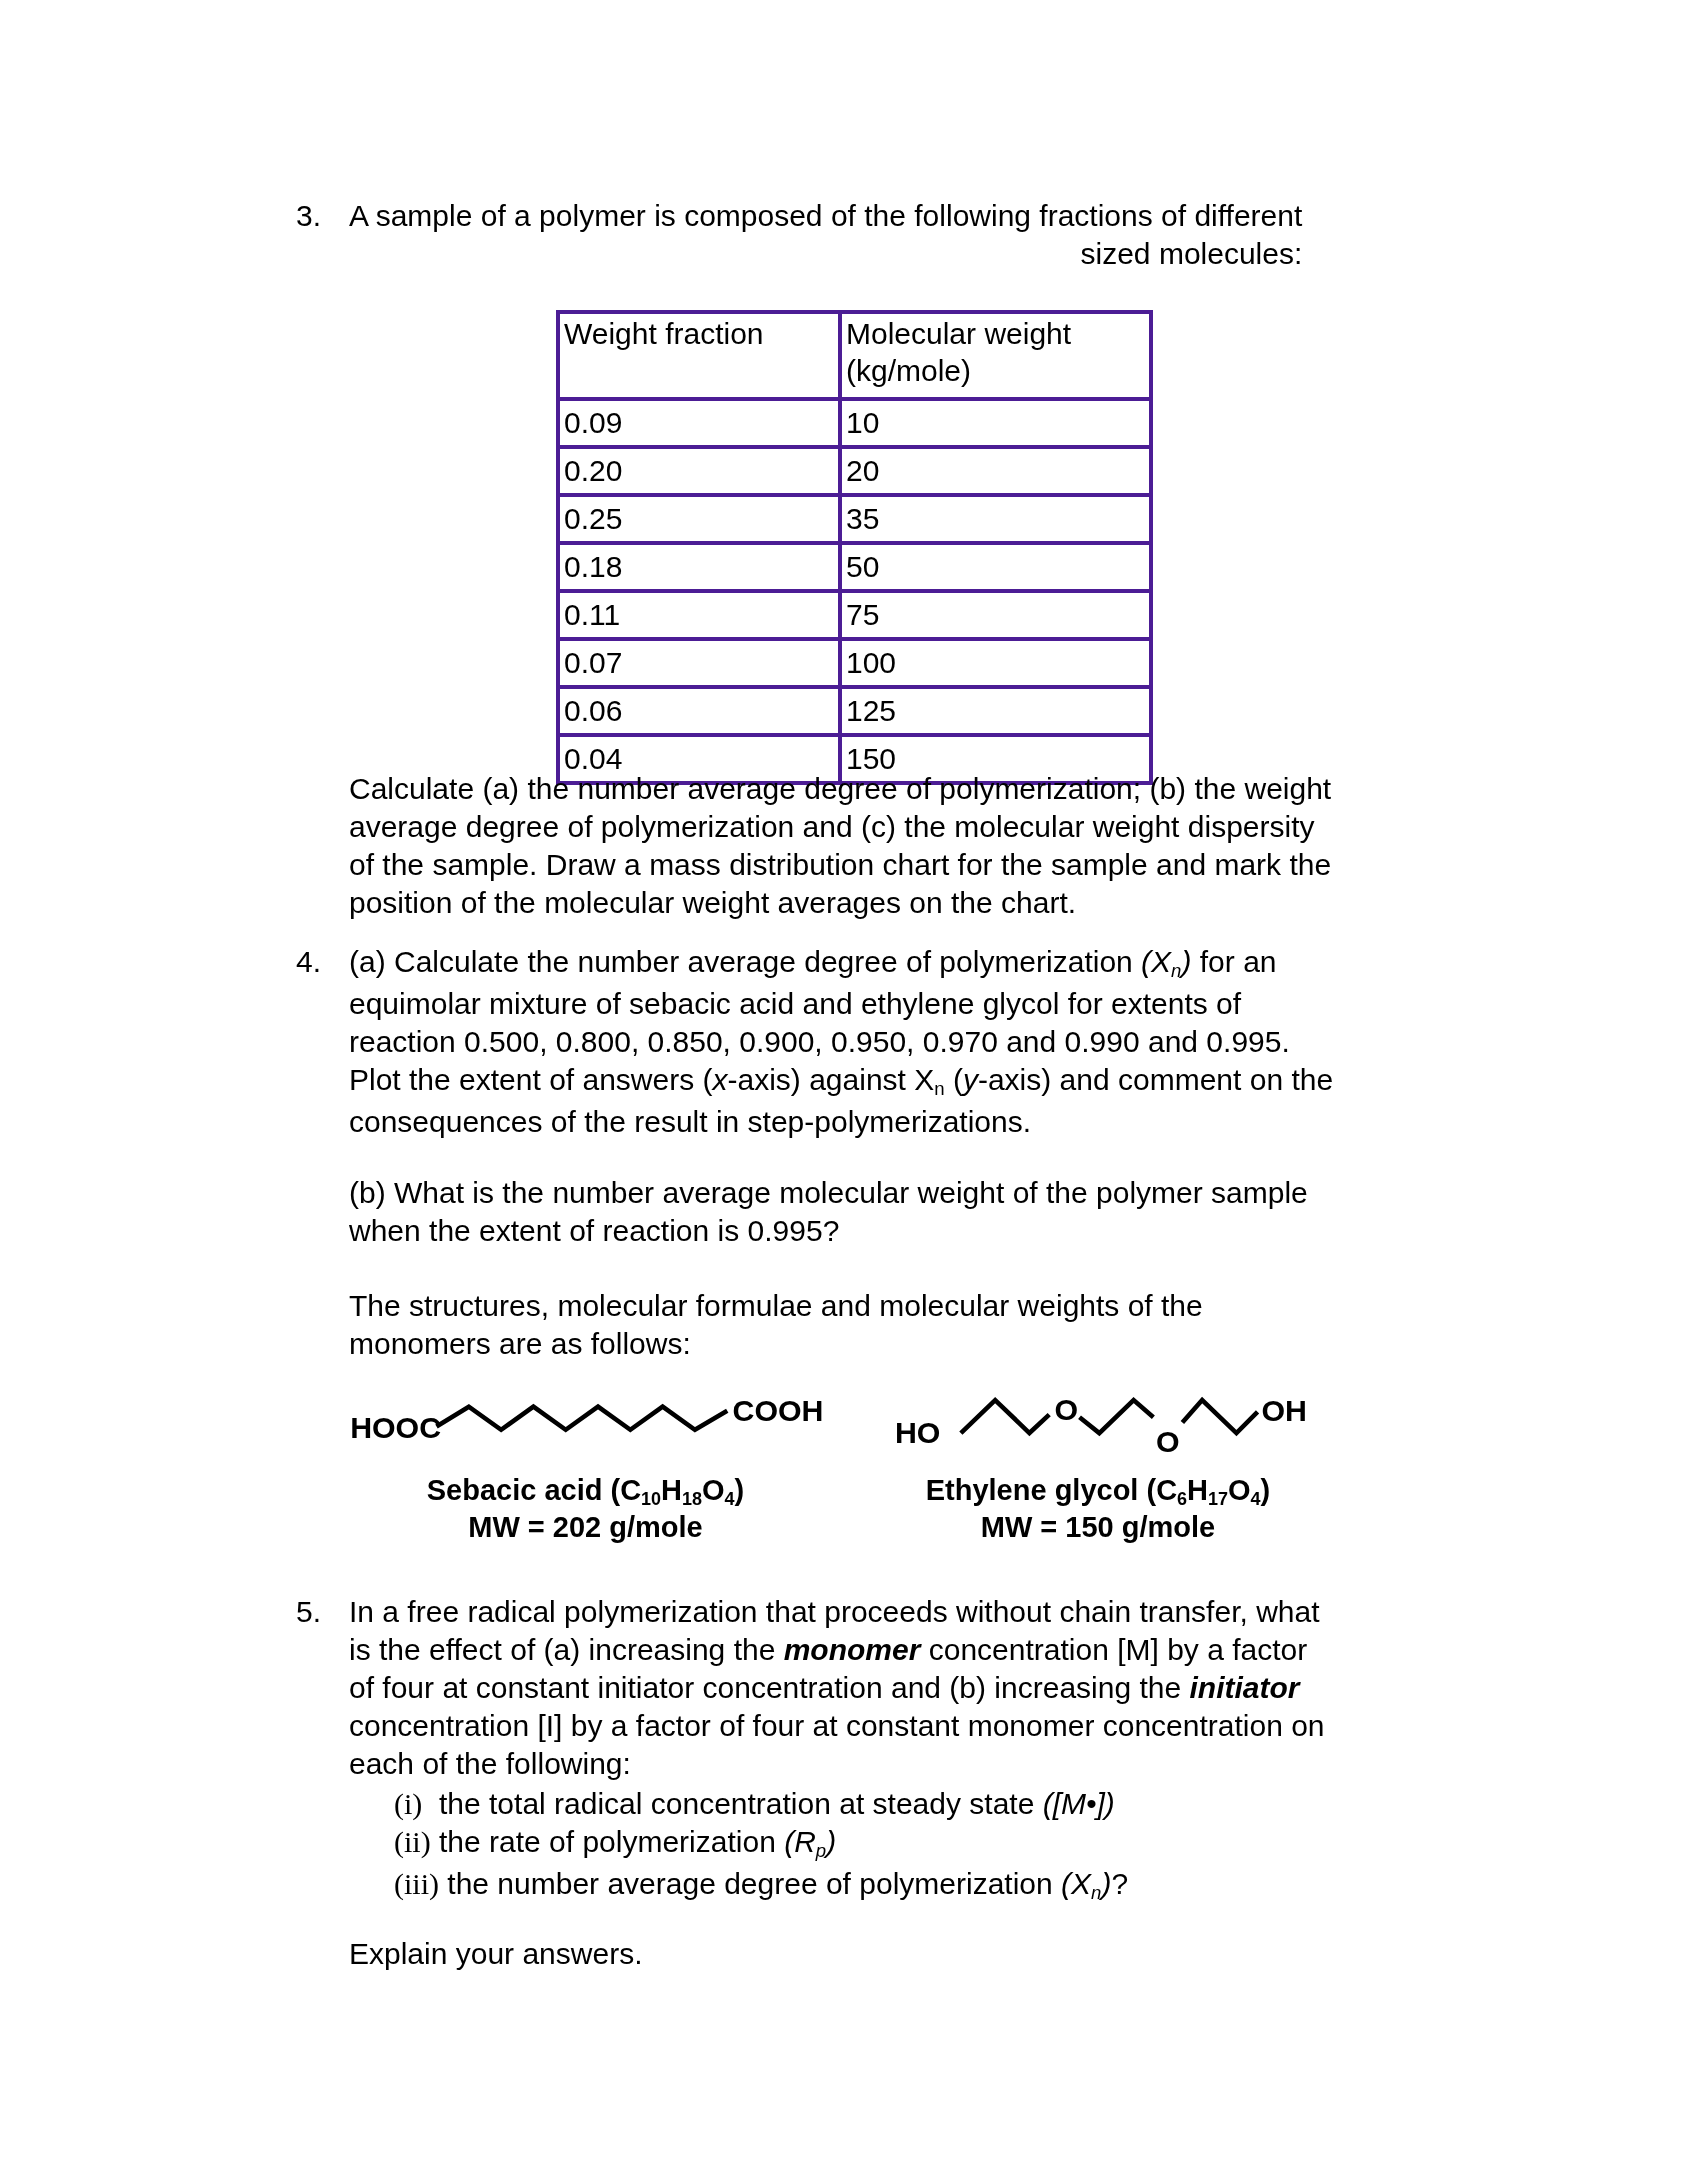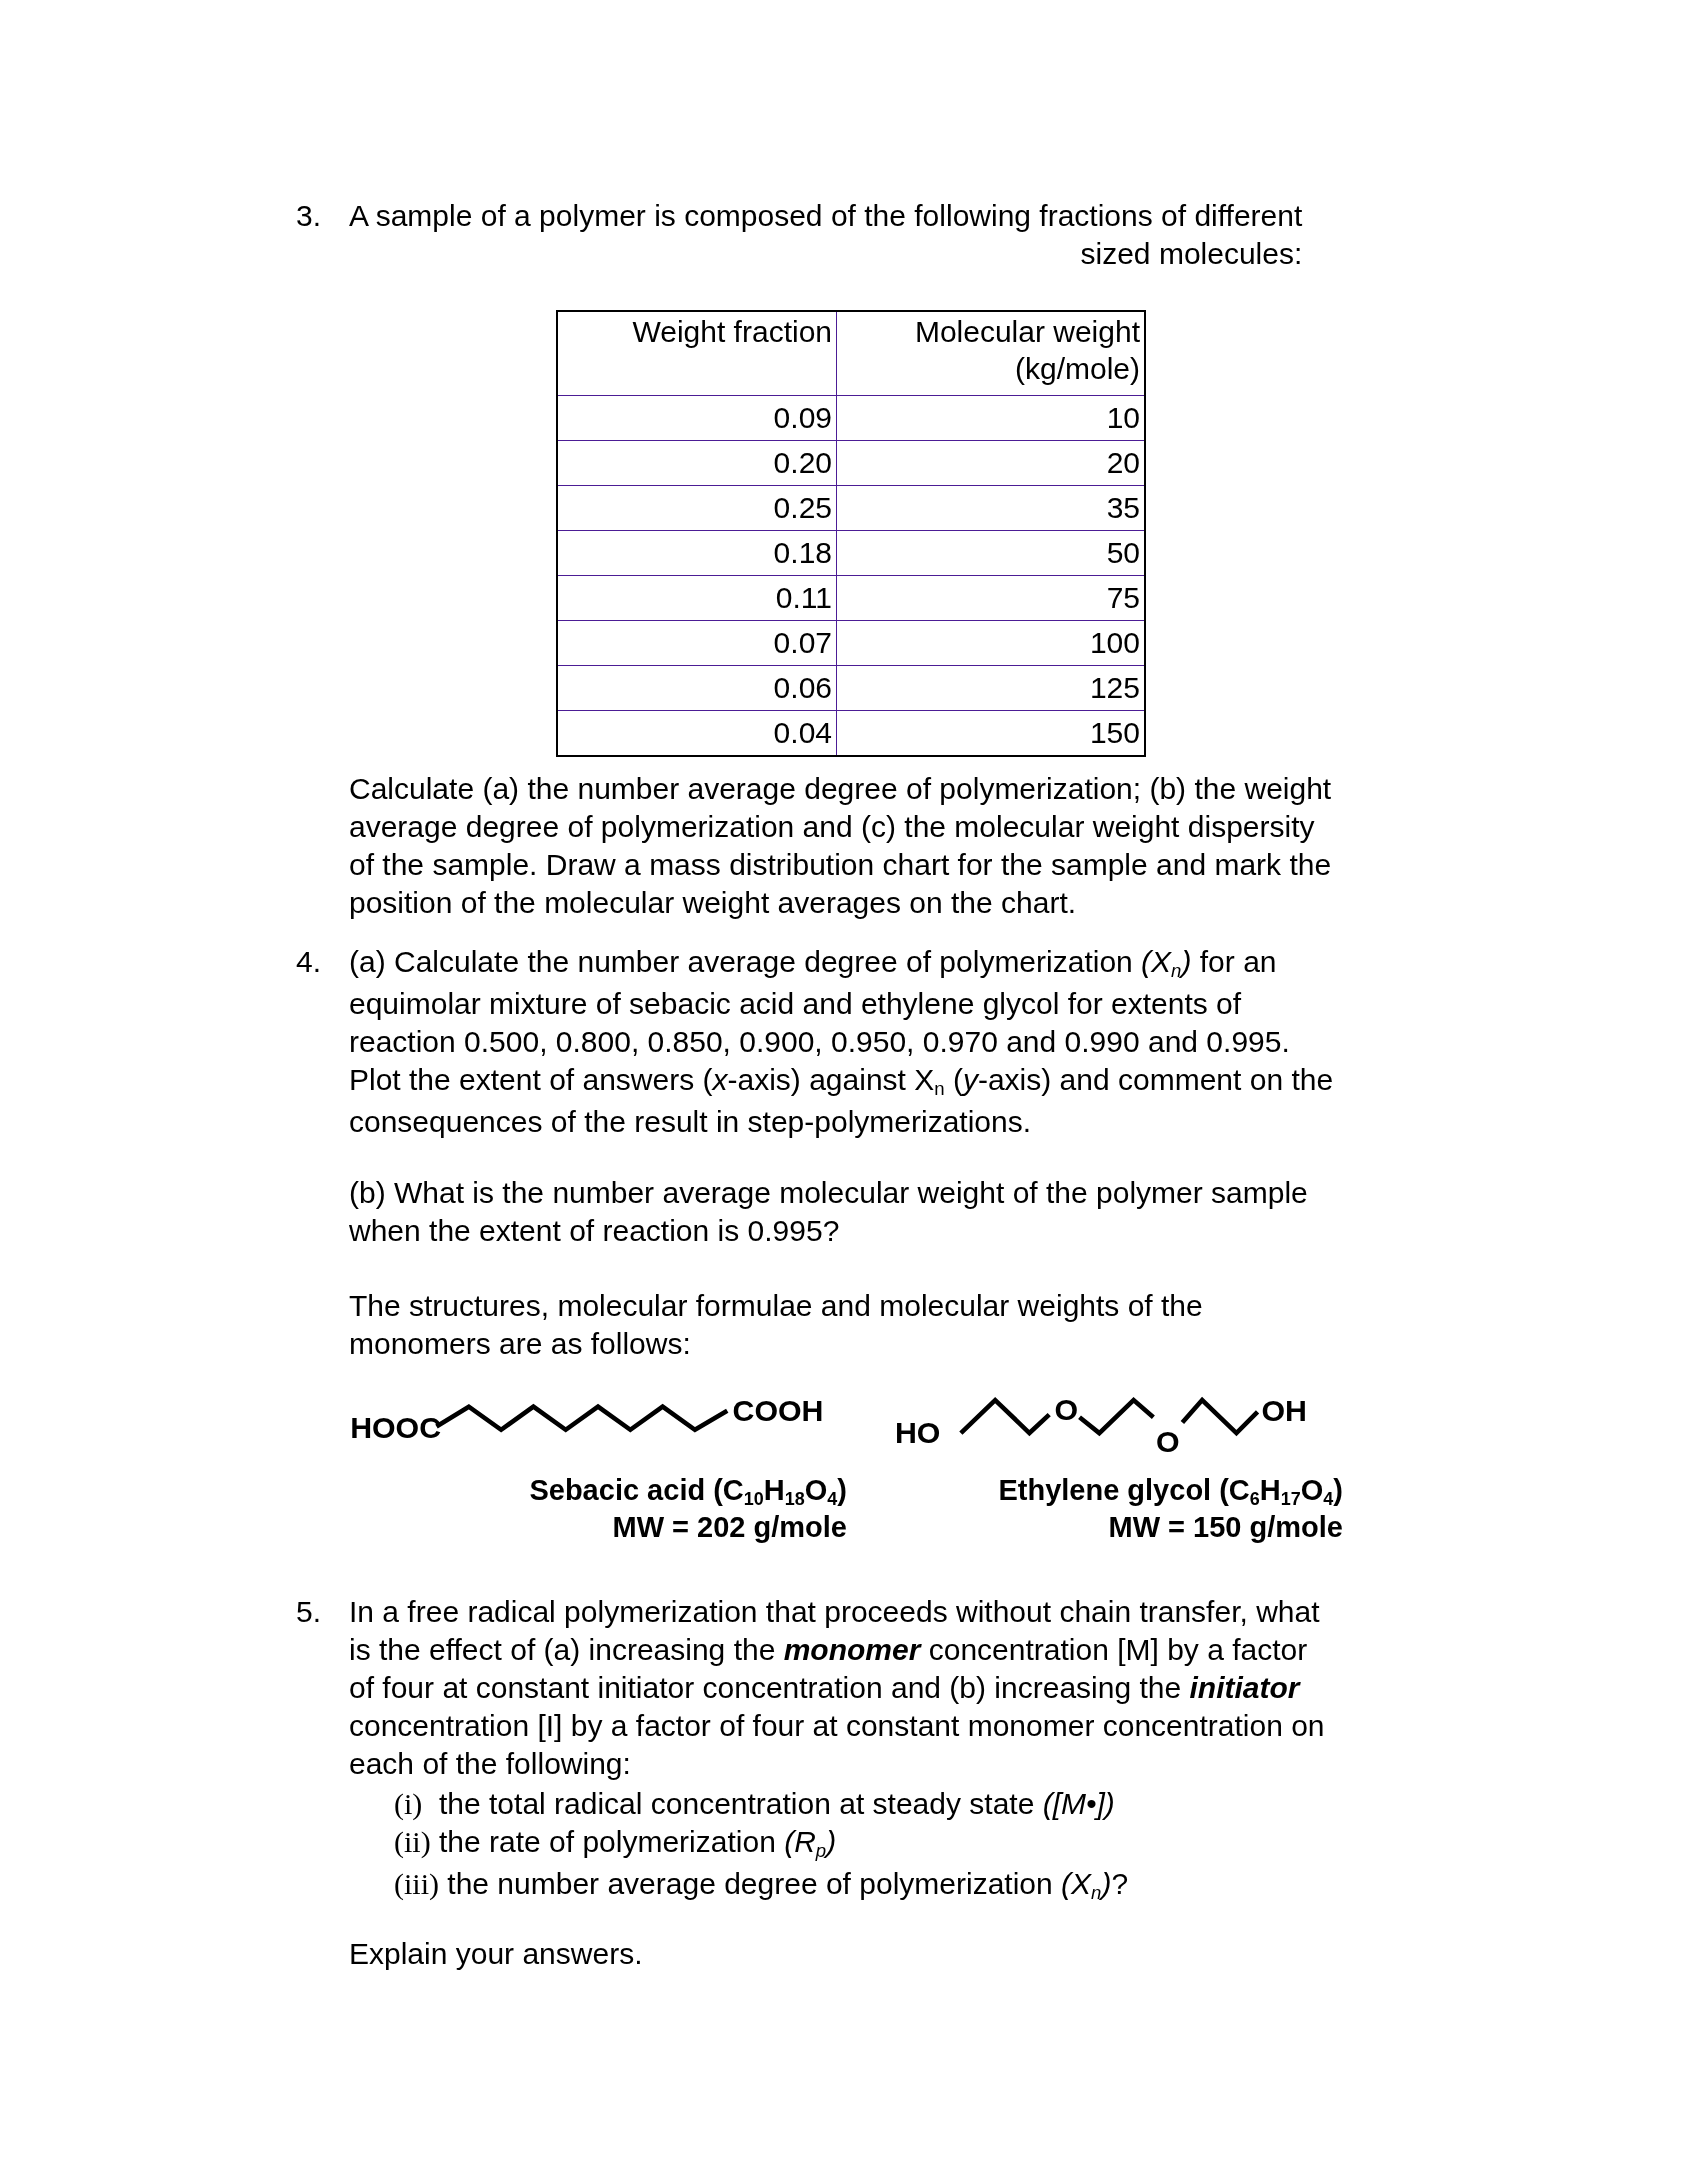--- a/index.html
+++ b/index.html
@@ -12,32 +12,32 @@
   .tline{white-space:pre;}
   .num{font-size:30px;}
   .i{font-style:italic;}
   .bi{font-weight:bold;font-style:italic;}
   .sr{font-family:"Liberation Serif","DejaVu Serif",serif;}
   .sub{font-size:0.62em;position:relative;top:0.28em;}
   .isub{font-size:0.62em;position:relative;top:0.28em;font-style:italic;}
 
   
   table.wt{border-collapse:collapse;border:2.6px solid #000;table-layout:fixed;background:#fff;}
-  table.wt th,table.wt td{border:1px solid #4c1d95;text-align:right;font-weight:normal;padding:4px;}
+  table.wt th,table.wt td{border:4px solid #4c1d95;text-align:left;font-weight:normal;padding:4px;}
   table.wt th{height:78px;vertical-align:top;line-height:37px;padding-top:1.3px;}
   table.wt td{height:36px;line-height:36px;}
   .c1{width:270px;}
   .c2{width:299px;margin-left:9px;}
 
   
   .fig{position:absolute;}
   .fig svg{display:block;}
   .caption{position:absolute;left:0;width:100%;text-align:center;
     font-weight:bold;font-size:29px;line-height:33px;}
-  .caption .tline{white-space:pre;text-align:right;}
+  .caption .tline{white-space:pre;}
   .atom{font-family:"Liberation Sans","DejaVu Sans",sans-serif;font-weight:bold;font-size:46px;fill:#000;}
 </style>
 </head>
 <body>
 
 <div id="page">
 
   <div class="abs num" style="left:296px;top:197px;">3.</div>
   <div class="abs" style="left:349px;top:197px;text-align:right;">
       <div class="tline"><span>A sample of a polymer is composed of the following fractions of different</span></div>

